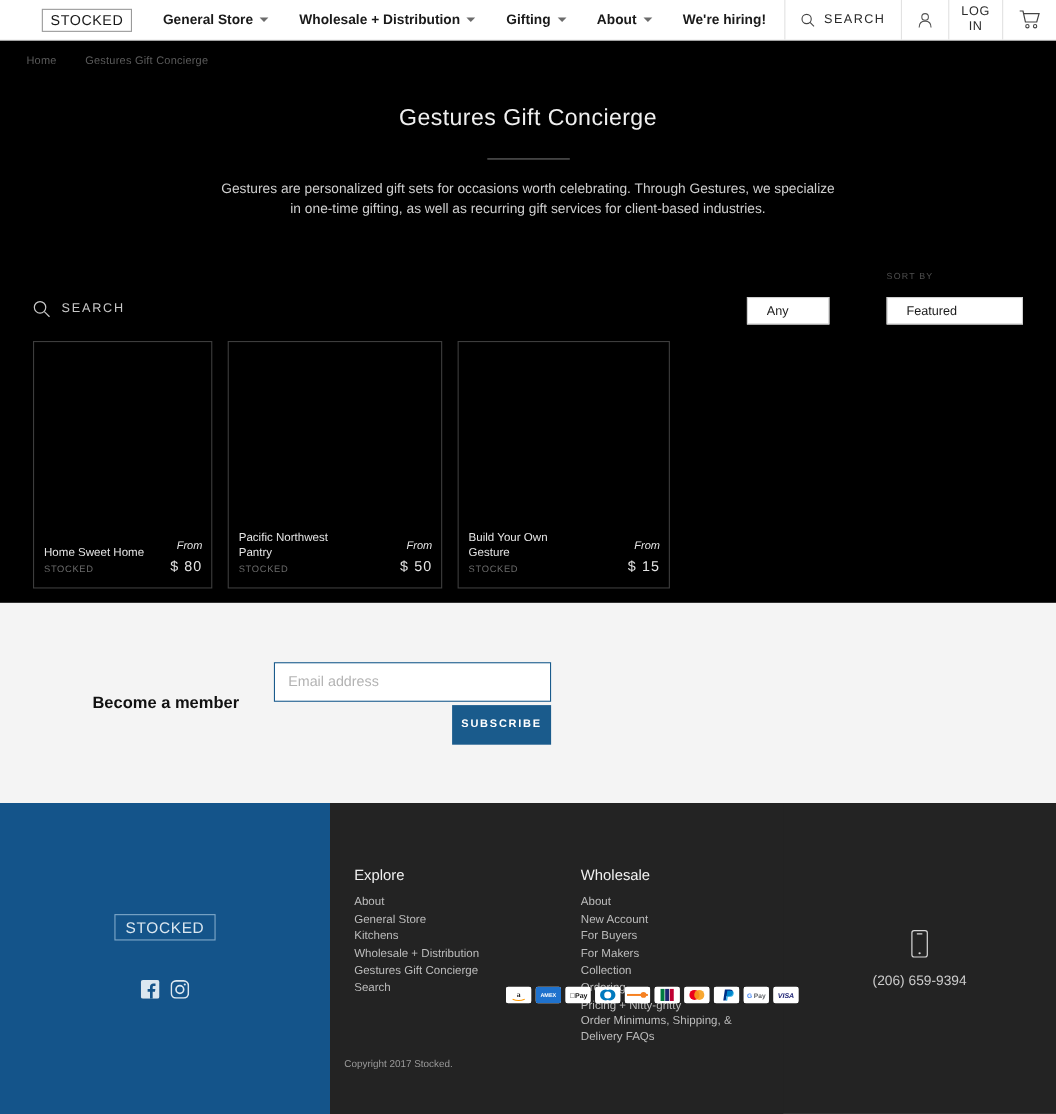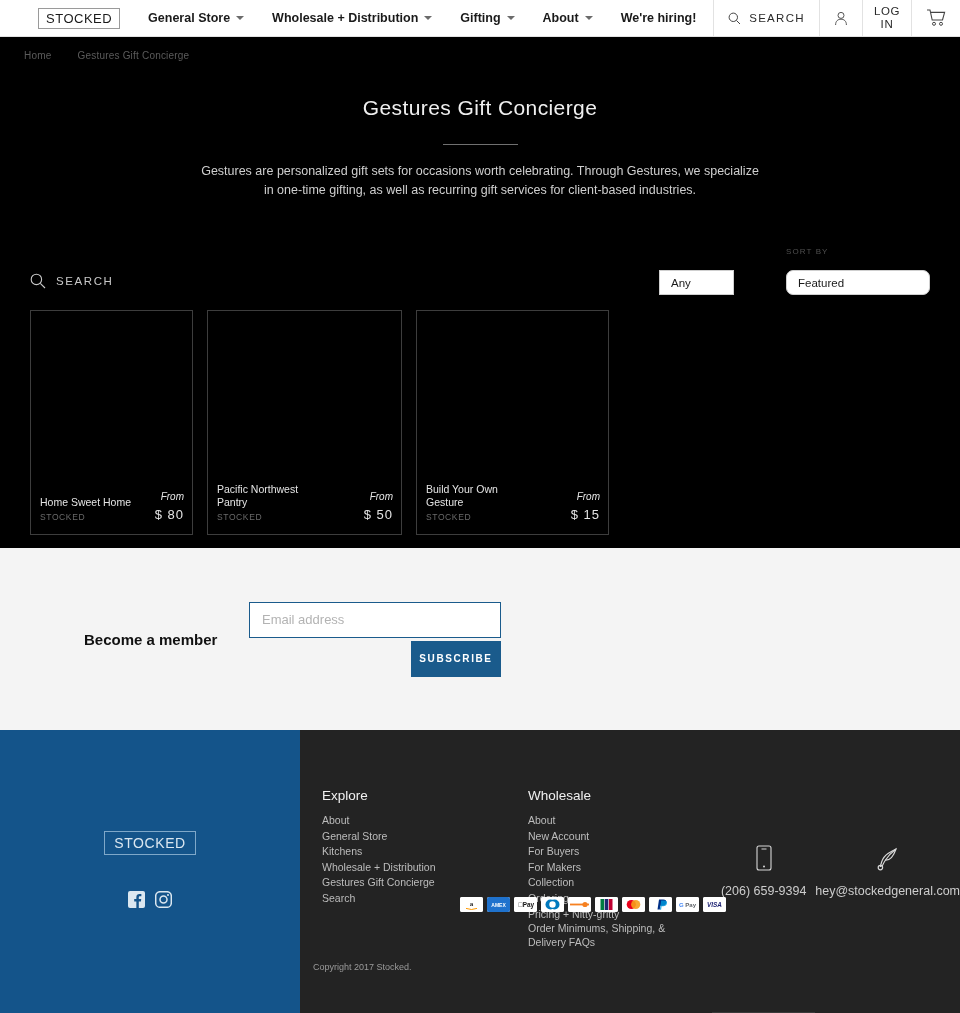--- a/index.html
+++ b/index.html
@@ -138,28 +138,28 @@
     margin-bottom: 13px;
     height: 10px;
   }
   .filter-select {
     width: 75px;
     height: 25px;
     background: #ffffff;
     border: 1px solid #cfcfcf;
     font-size: 11.5px;
     color: #1a1a1a;
-    padding: 0 11px;
+    padding: 0 17px;
     font-family: "Liberation Sans", sans-serif;
     border-radius: 0;
     cursor: pointer;
     -webkit-appearance: none;
     appearance: none;
   }
-  .filter-select.wide { width: 144px; border-radius: 7px; }
+  .filter-select.wide { width: 124px; }
 
   
   .grid {
     margin-top: 15px;
     padding: 0 30px;
     display: flex;
     gap: 14px;
   }
   .card {
     width: 163px;
@@ -602,22 +602,14 @@
 
   <div class="f-right">
     <div class="f-contact top">
       <svg width="16" height="26" viewBox="0 0 16 26">
         <rect x="1" y="1" width="14" height="24" rx="2" fill="none" stroke="#d8d8d8" stroke-width="1.1"></rect>
         <line x1="5.5" y1="4" x2="10.5" y2="4" stroke="#d8d8d8" stroke-width="1"></line>
         <circle cx="8" cy="21.6" r="1" fill="#d8d8d8"></circle>
       </svg>
       <div class="f-contact-text">(206) 659-9394</div>
     </div>
-    <div class="f-contact">
-      <svg width="26" height="26" viewBox="0 0 26 26">
-        <path d="M5.5 22 C5.5 22 6 13 13 8.5 C17.5 5.6 21 4 21 4 C21 4 19 9.8 16.4 12.6 C13.8 15.4 10 15 10 15" fill="none" stroke="#d8d8d8" stroke-width="1.2"></path>
-        <path d="M21 4 C21 4 14 9.5 10.5 15 C8.5 18 7 21.5 7 21.5" fill="none" stroke="#d8d8d8" stroke-width="1.1"></path>
-        <circle cx="5.4" cy="22.6" r="2.2" fill="none" stroke="#d8d8d8" stroke-width="1.2"></circle>
-      </svg>
-      <div class="f-contact-text">hey@stockedgeneral.com</div>
-    </div>
   </div>
 </div>
 
 </body></html>

